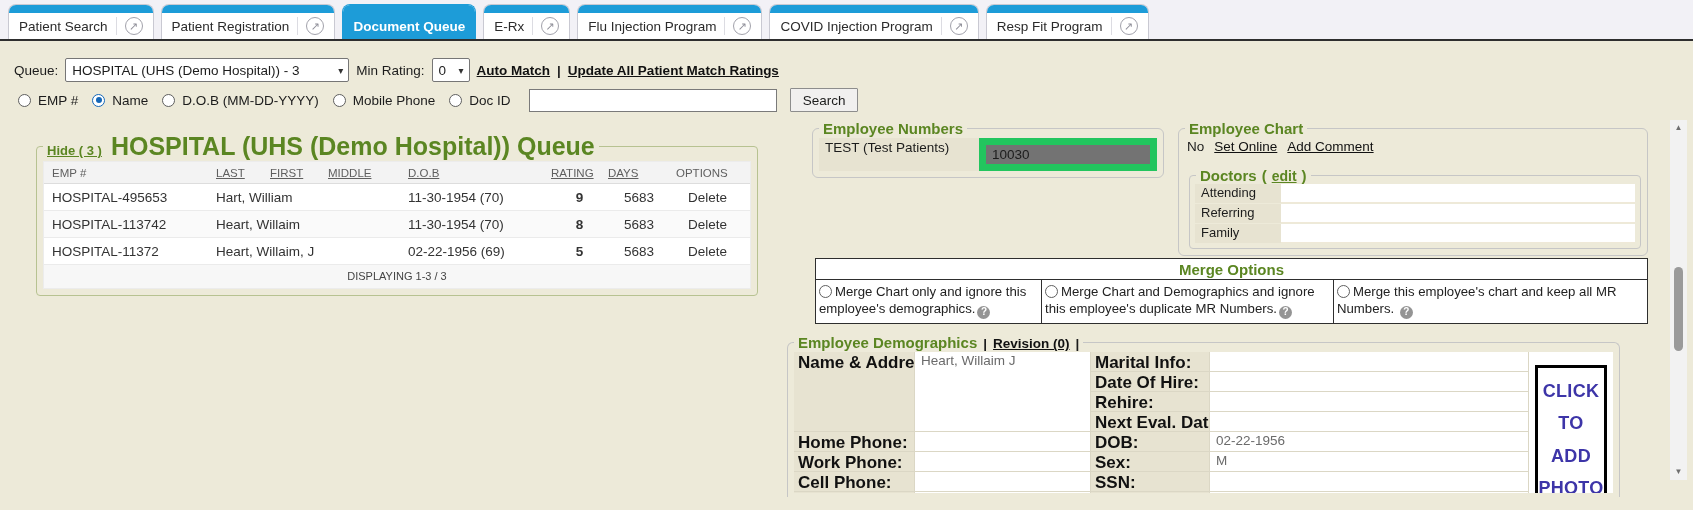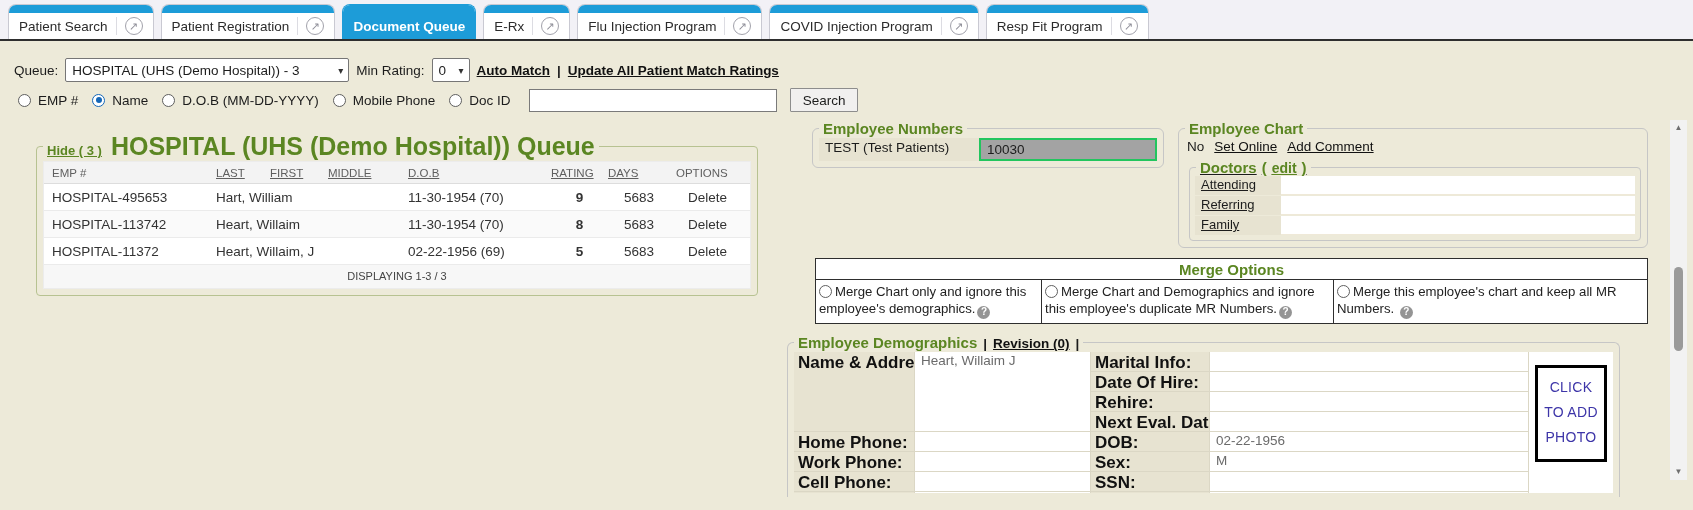--- a/index.html
+++ b/index.html
@@ -89,25 +89,25 @@
   .qrow.alt{ background:#fafafa; }
   .qrow .c-emp{ padding-left:8px; }
   .qrow .c-rating{ text-align:center; font-weight:bold; }
   .qrow .c-days{ padding-left:16px; }
   .qrow .c-del{ padding-left:12px; cursor:pointer; }
   .qfoot{ height:23px; line-height:23px; text-align:center; background:#f7f7f7; color:#444; font-size:11px; }
   
   .fs-numbers{ position:absolute; left:812px; top:120px; width:352px; }
   .kv-row{ display:flex; margin:1px 2px 2px; }
   .kv-label{ width:160px; background:var(--label-bg,#e7e3d1); padding:2px 6px; flex:none; }
-  .kv-value{ flex:1; background:#a3a3a3; border:2px solid #22c55e; padding:2px 6px; }
+  .kv-value{ flex:1; background:#737373; border:7px solid #22c55e; padding:2px 6px; }
   .fs-chart{ position:absolute; left:1178px; top:120px; width:470px; padding-bottom:6px; }
   .chart-status{ display:flex; gap:10px; margin:2px 4px 3px; align-items:center; }
   .plain-link{ color:#111; text-decoration:underline; cursor:pointer; }
-  .fs-doctors{ margin:5px 2px 0 6px; border-radius:4px;text-decoration:underline; }
+  .fs-doctors{ margin:13px 2px 0 6px; border-radius:4px; }
   .fs-doctors legend{ display:flex; gap:5px; align-items:baseline; }
   .edit-link{ color:var(--green,#5b8622); font-weight:bold; font-size:14px; text-decoration:underline; cursor:pointer; }
   .doc-row{ display:flex; height:19px; margin:0 1px 1px; }
   .doc-label{ width:86px; background:var(--label-bg,#e7e3d1); padding:1px 6px; font-size:13px; flex:none; }
   .doc-value{ flex:1; background:#fff; border-bottom:1px solid #efe9d8; }
   
   .merge-table{ position:absolute; left:815px; top:258px; width:833px; border:1px solid var(--dark,#2e2e2e); background:#fff; }
   .merge-header{
     height:21px; line-height:21px; text-align:center; font-weight:bold; font-size:15px;
     color:var(--green,#5b8622); border-bottom:1px solid var(--dark,#2e2e2e);
@@ -133,21 +133,21 @@
   }
   .dcell{ background:#fff; padding:1px 6px; color:#6b6b6b; overflow:hidden; white-space:nowrap; }
   .dlabel{ background:var(--label-bg,#e7e3d1); color:#111; font-weight:bold; font-size:17px; padding:1px 4px; overflow:hidden; white-space:nowrap; }
   .cell-na-label{ grid-column:1; grid-row:1 / span 4; }
   .cell-na-value{ grid-column:2; grid-row:1 / span 4; }
   .photo-cell{ grid-column:5; grid-row:1 / span 8; display:flex; justify-content:center; align-items:flex-start; padding-top:13px; background:#fff; }
   .photo-box{
     width:72px; border:3px solid #000; background:#fff; text-align:center;
     padding:7px 0 8px; cursor:pointer;
   }
-  .photo-line{ font-size:14px; font-weight:normal; color:var(--photo-text,#3d35a8); line-height:1.8; letter-spacing:.3px; }
+  .photo-line{ font-size:18px; font-weight:bold; color:var(--photo-text,#3d35a8); line-height:1.8; letter-spacing:.3px; }
   
   .vscroll{ position:absolute; left:1670px; top:120px; width:17px; height:360px; background:#f2f2f2; }
   .scroll-btn{ height:16px; text-align:center; line-height:16px; color:#6f6f6f; font-size:8px; cursor:pointer; }
   .scroll-btn.down{ position:absolute; bottom:0; left:0; right:0; }
   .scroll-thumb{ position:absolute; left:4px; width:9px; top:147px; height:84px; background:#9a9a9a; border-radius:5px; cursor:grab; }
 </style>
 </head>
 <body>
 
 <div class="canvas">

